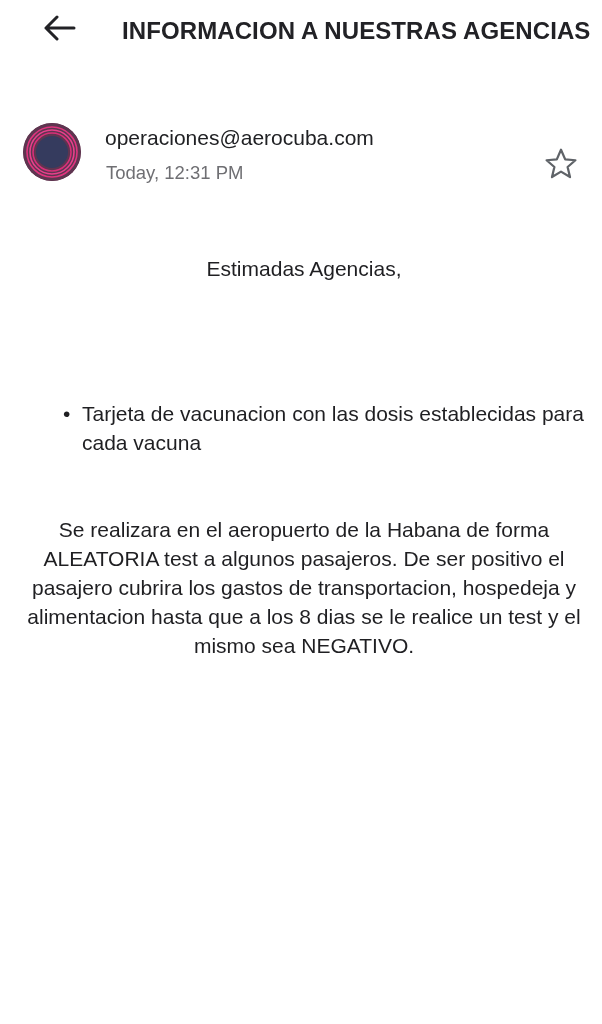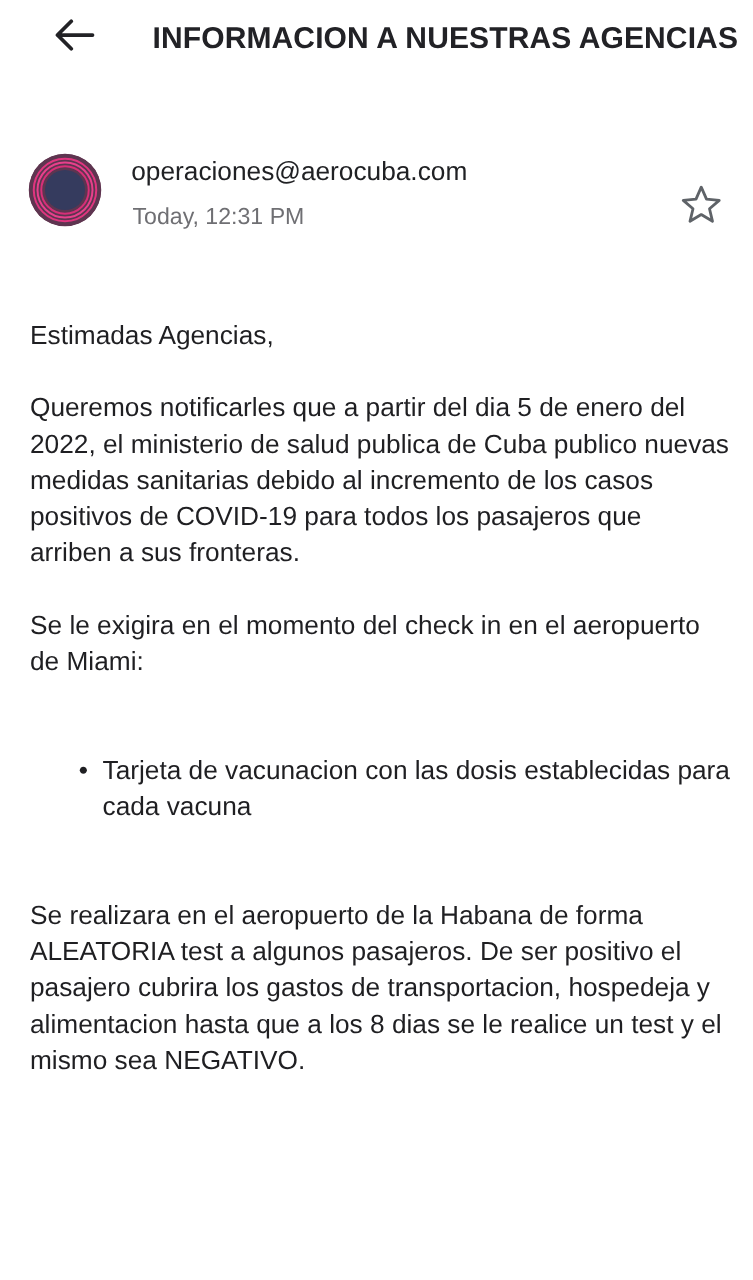--- a/index.html
+++ b/index.html
@@ -10,21 +10,21 @@
     .back-btn { position: absolute; left: 26px; top: 10px; width: 36px; height: 36px; display: flex; align-items: center; justify-content: center; cursor: pointer; }
     .title { position: absolute; left: 106px; top: 10px; width: 470px; font-weight: bold; font-size: 24px; line-height: 41px; color: #222226; letter-spacing: 0.1px; }
 
     .sender-row { position: absolute; left: 0; top: 118px; width: 538px; height: 70px; }
     .avatar { position: absolute; left: 23px; top: 5px; width: 58px; height: 58px; border-radius: 50%; background: #6a3a55; overflow: hidden; cursor: pointer; }
     .sender-email { position: absolute; left: 105px; top: 8px; font-size: 21px; color: #202124; }
     .sender-date { position: absolute; left: 106px; top: 44px; font-size: 18.5px; color: #6f6f73; }
     .star-btn { position: absolute; left: 543px; top: 28px; width: 36px; height: 36px; cursor: pointer; }
 
     .body { position: absolute; left: 24px; top: 254px; width: 560px; font-size: 21px; line-height: 29px; color: #1f1f22; }
-    .p { margin: 0; }
+    .p { margin: 0; text-align: center; }
     .gap1 { height: 29px; }
     .bullets { margin-top: 58px; padding-left: 58px; list-style: none; }
     .bullets li { position: relative; }
     .bullets li::before { content: "•"; position: absolute; left: -19px; top: 0; }
     .gap-after-list { height: 58px; }
   </style>
 </head>
 <body>
 
 <div class="header">
@@ -51,23 +51,21 @@
   <div class="star-btn">
     <svg width="36" height="36" viewBox="0 0 24 24">
       <path d="M12 2.5 L14.8 8.9 L21.6 9.5 L16.4 14 L18 20.7 L12 17.1 L6 20.7 L7.6 14 L2.4 9.5 L9.2 8.9 Z" fill="none" stroke="#5f6368" stroke-width="1.5" stroke-linejoin="round"></path>
     </svg>
   </div>
 </div>
 
 <div class="body">
   <p class="p">Estimadas Agencias,</p>
   <div class="gap1"></div>
-  <p class="p">Queremos notificarles que a partir del dia 5 de enero del 2022, el ministerio de salud publica de Cuba publico nuevas medidas sanitarias debido al incremento de los casos positivos de COVID-19 para todos los pasajeros que arriben a sus fronteras.</p>
   <div class="gap1"></div>
-  <p class="p">Se le exigira en el momento del check in en el aeropuerto de Miami:</p>
   <ul class="bullets">
     <li>Tarjeta de vacunacion con las dosis establecidas para cada vacuna</li>
   </ul>
   <div class="gap-after-list"></div>
   <p class="p">Se realizara en el aeropuerto de la Habana de forma ALEATORIA test a algunos pasajeros. De ser positivo el pasajero cubrira los gastos de transportacion, hospedeja y alimentacion hasta que a los 8 dias se le realice un test y el mismo sea NEGATIVO.</p>
   <div class="gap1"></div>
   <div class="gap1"></div>
 
 </div>
 

